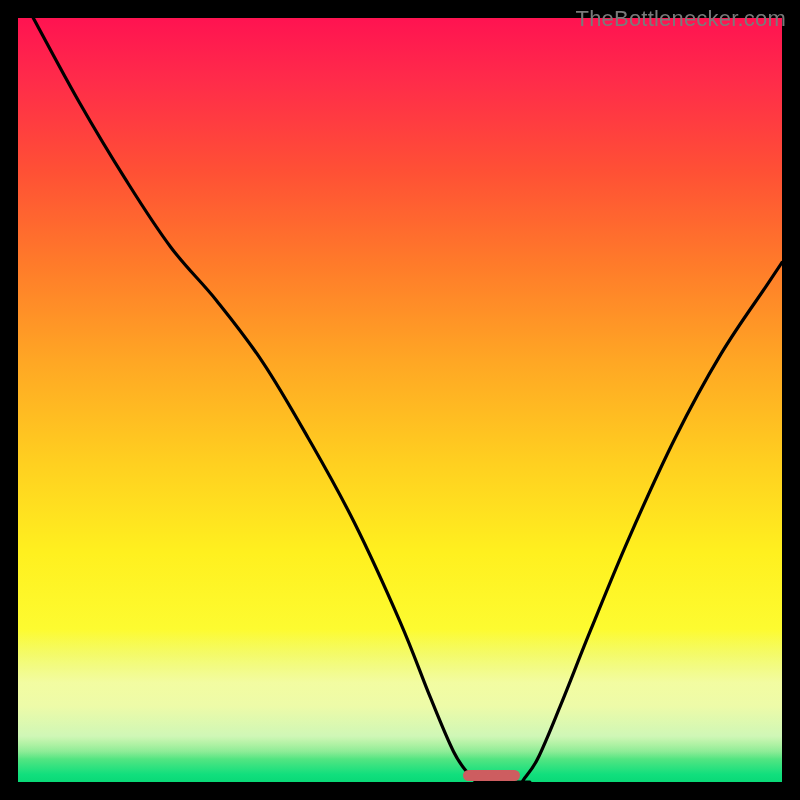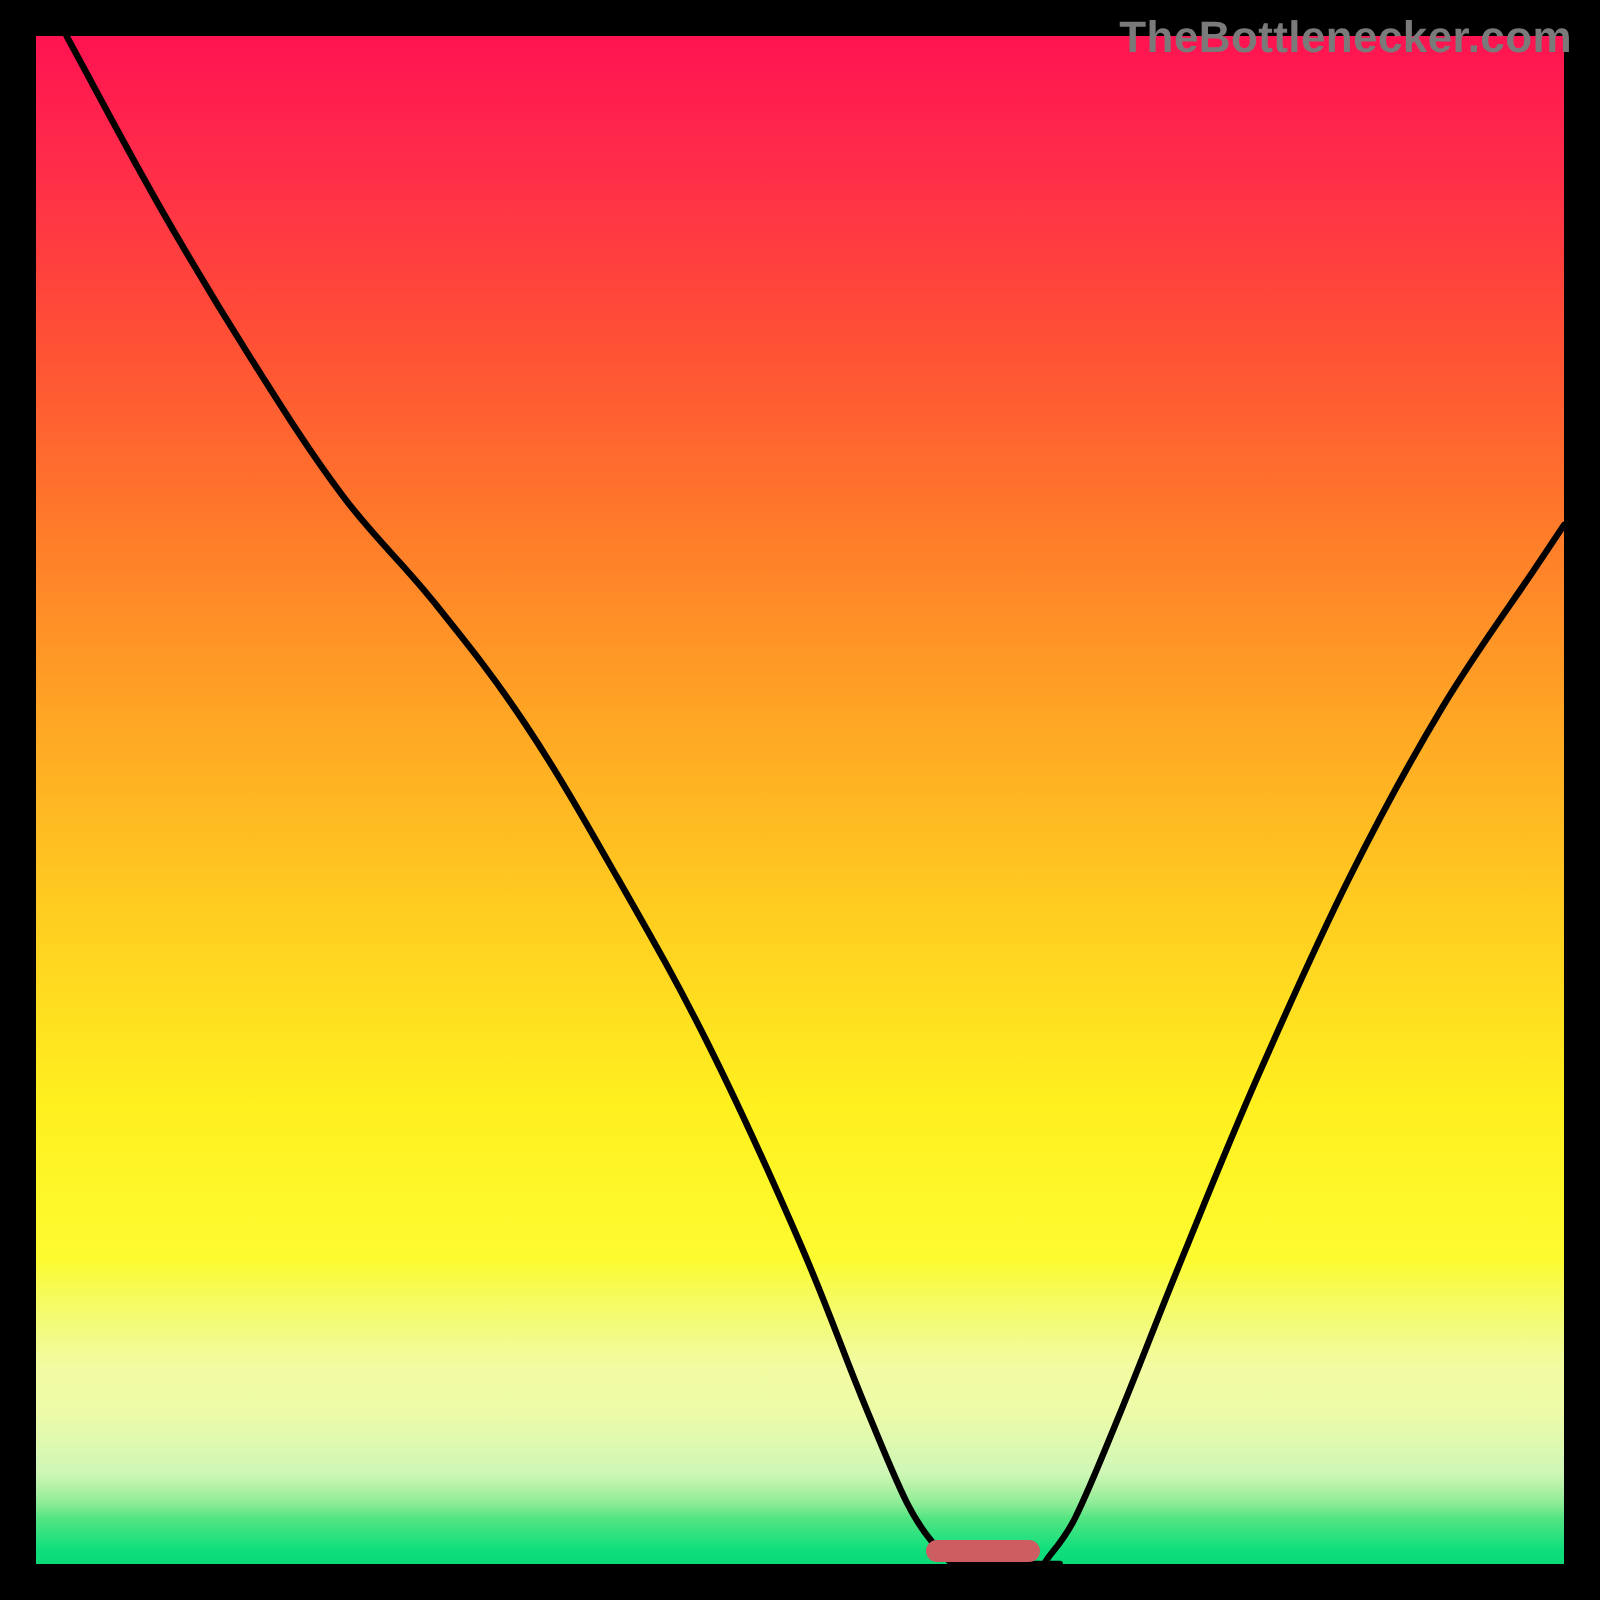--- a/index.html
+++ b/index.html
@@ -16,21 +16,21 @@
     width: 800px;
     height: 800px;
     background: #000;
   }
   .watermark {
     position: absolute;
     top: 6px;
     right: 14px;
     color: #7a7a7a;
     font-size: 22px;
-    font-weight: 700;
+    font-weight: 400;
     letter-spacing: 0.2px;
     z-index: 10;
   }
   .plot-area {
     position: absolute;
     left: 18px;
     top: 18px;
     width: 764px;
     height: 764px;
     overflow: hidden;

